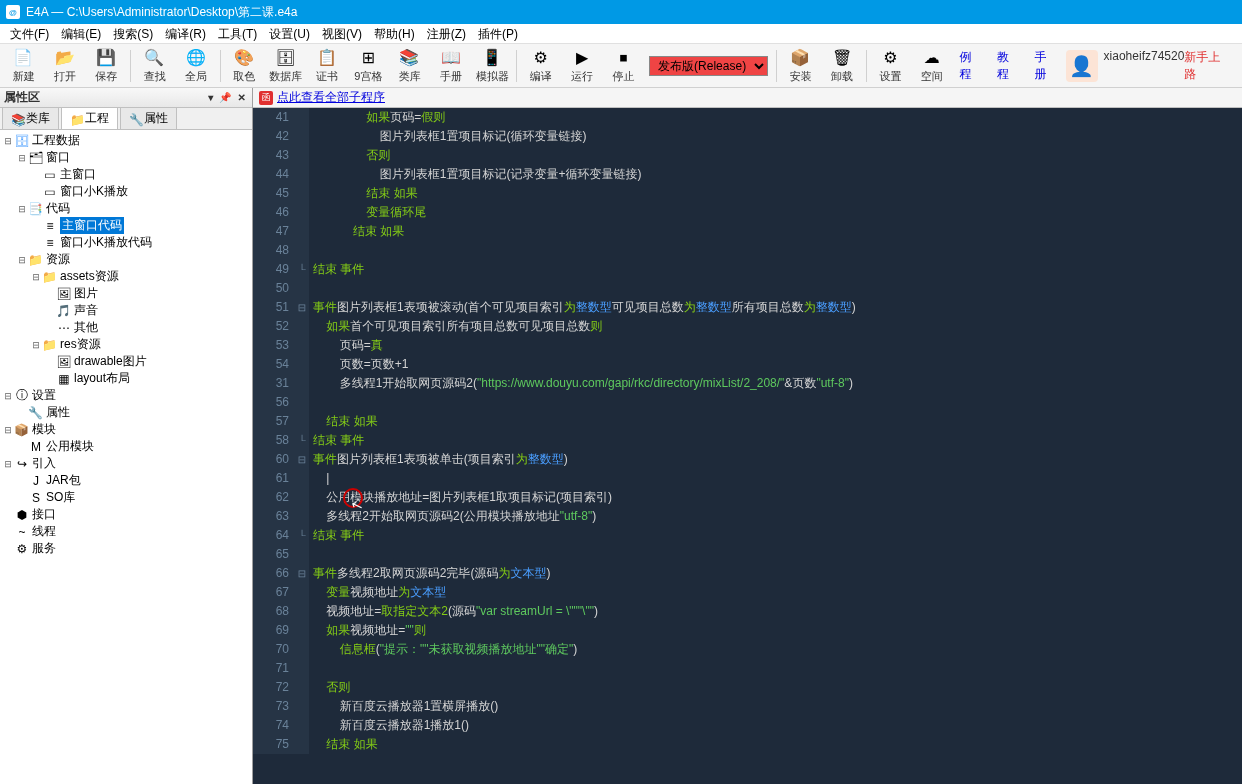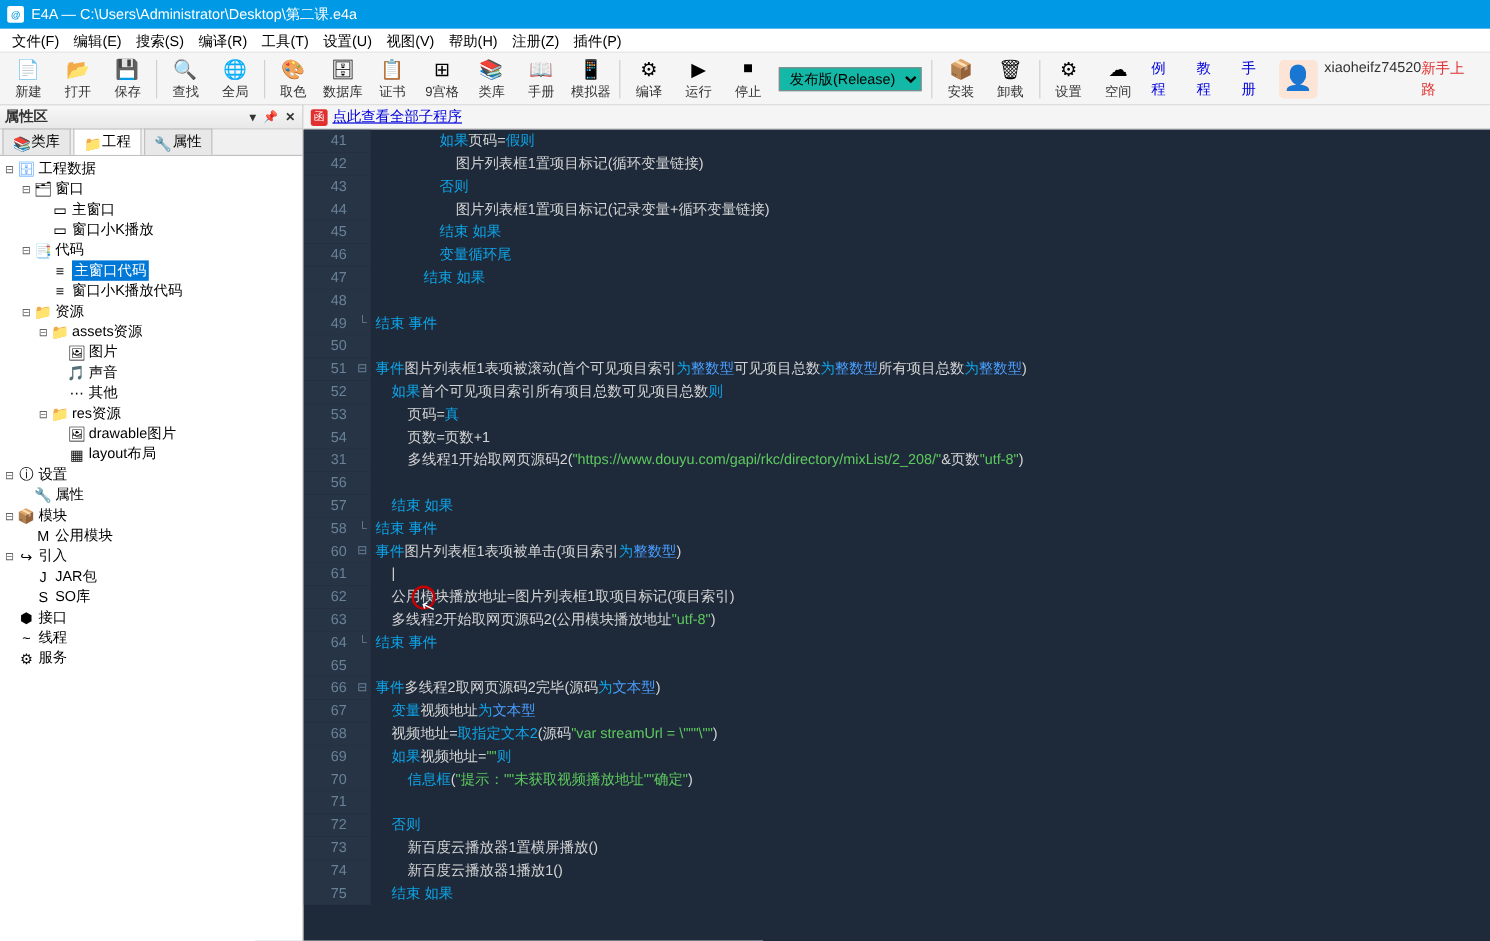--- a/index.html
+++ b/index.html
@@ -6,21 +6,21 @@
 body{background:#fff;overflow:hidden;width:1242px;height:784px}
 .titlebar{height:24px;background:#0099e5;color:#fff;display:flex;align-items:center;padding:0 6px}
 .titlebar-icon{width:14px;height:14px;background:#fff;border-radius:2px;margin-right:6px;display:flex;align-items:center;justify-content:center;color:#0099e5;font-size:8px;font-weight:bold}
 .menubar{height:20px;background:#fff;display:flex;padding:0 4px;border-bottom:1px solid #e0e0e0}
 .menubar span{padding:2px 6px;cursor:pointer}
 .toolbar{height:44px;background:#f5f5f5;border-bottom:1px solid #d0d0d0;display:flex;align-items:center;padding:0 4px;gap:2px}
 .tool-btn{display:flex;flex-direction:column;align-items:center;justify-content:center;width:40px;height:40px;cursor:pointer;border:1px solid transparent}
 .tool-icon{width:20px;height:20px;display:flex;align-items:center;justify-content:center;font-size:16px}
 .tool-label{font-size:11px;color:#333;margin-top:1px}
 .tool-sep{width:1px;height:32px;background:#d0d0d0;margin:0 2px}
-.release-combo{height:20px;background:#14b8a6;border:1px solid #888;padding:0 4px;font-size:12px;margin:0 4px}
+.release-combo{height:20px;background:#ef4444;border:1px solid #888;padding:0 4px;font-size:12px;margin:0 4px}
 .link-btn{color:#00d;cursor:pointer;padding:0 6px}
 .user-area{margin-left:auto;display:flex;align-items:center;gap:6px;padding-right:8px}
 .avatar{width:32px;height:32px;border-radius:4px;background:#fce4d6;display:flex;align-items:center;justify-content:center;font-size:20px}
 .user-info{display:flex;flex-direction:row;font-size:11px}
 .user-name{color:#333}
 .user-rank{color:#e03030}
 .main{display:flex;height:696px}
 .panel{width:253px;border-right:1px solid #a0a0a0;display:flex;flex-direction:column}
 .panel-header{height:20px;background:linear-gradient(#f8f8f8,#e8e8e8);border-bottom:1px solid #c0c0c0;display:flex;align-items:center;padding:0 4px;font-weight:bold;color:#333}
 .panel-header-btns{margin-left:auto;display:flex;gap:2px}
@@ -38,21 +38,21 @@
 .i1{padding-left:14px}.i2{padding-left:28px}.i3{padding-left:42px}
 .editor-area{flex:1;display:flex;flex-direction:column;background:#fff}
 .editor-tab{height:20px;background:#f5f5f5;border-bottom:1px solid #c0c0c0;display:flex;align-items:center;padding:0 6px}
 .editor-tab-icon{width:14px;height:14px;background:#e03030;color:#fff;border-radius:2px;display:flex;align-items:center;justify-content:center;font-size:9px;margin-right:4px}
 .editor-tab-text{color:#00d;text-decoration:underline;cursor:pointer}
 .code{flex:1;background:#1e2a3a;overflow:auto;font-family:Consolas,monospace;font-size:13px;line-height:19px;position:relative}
 .code-line{display:flex;min-height:19px}
 .gutter{width:42px;background:#263445;color:#6a8299;text-align:right;padding-right:6px;flex-shrink:0;user-select:none;font-size:12px}
 .fold{width:14px;background:#263445;color:#6a8299;text-align:center;flex-shrink:0;font-size:10px;cursor:pointer}
 .code-content{flex:1;padding-left:4px;white-space:pre;color:#d4d4d4}
-.kw{color:#0ea5e9}
+.kw{color:#84cc16}
 .fn{color:#d4d4d4}
 .str{color:#5ec95e}
 .num{color:#d4d4d4}
 .type{color:#4a9eff}
 .assign{color:#d4d4d4}
 .op{color:#d4d4d4}
 .cursor-mark{position:absolute;left:90px;top:380px;width:20px;height:20px;border:2px solid #c00;border-radius:50%;pointer-events:none}
 .cursor-arrow{position:absolute;left:98px;top:388px;color:#fff;font-size:14px;pointer-events:none;transform:rotate(-20deg)}
 .folder-ico{color:#e8b04a}
 .db-ico{color:#4a9eff}

